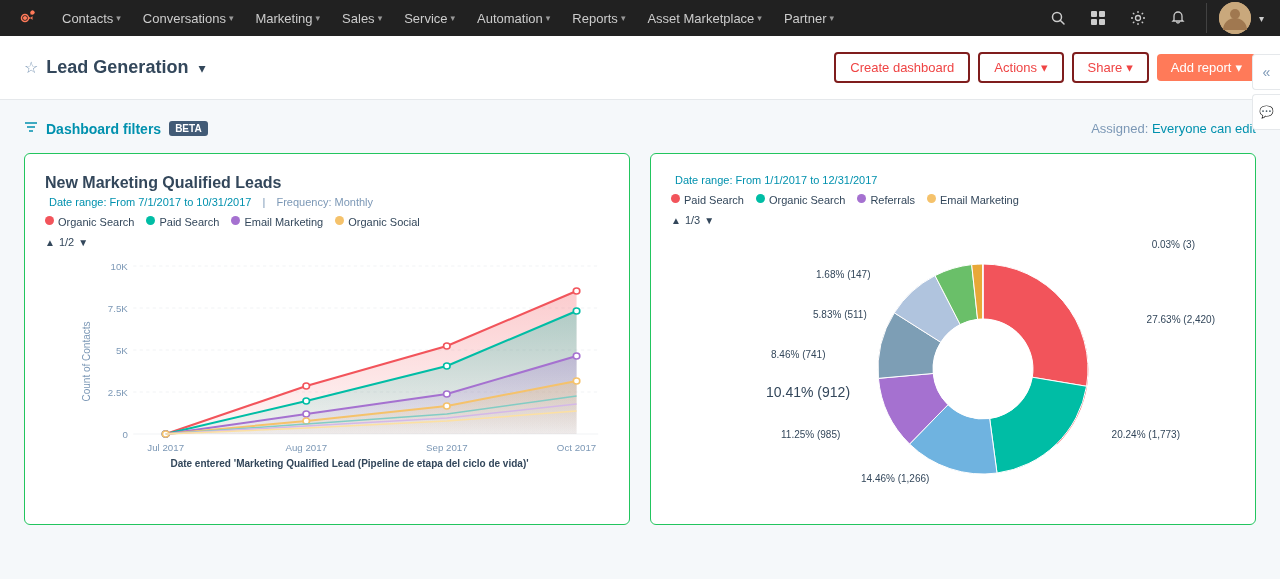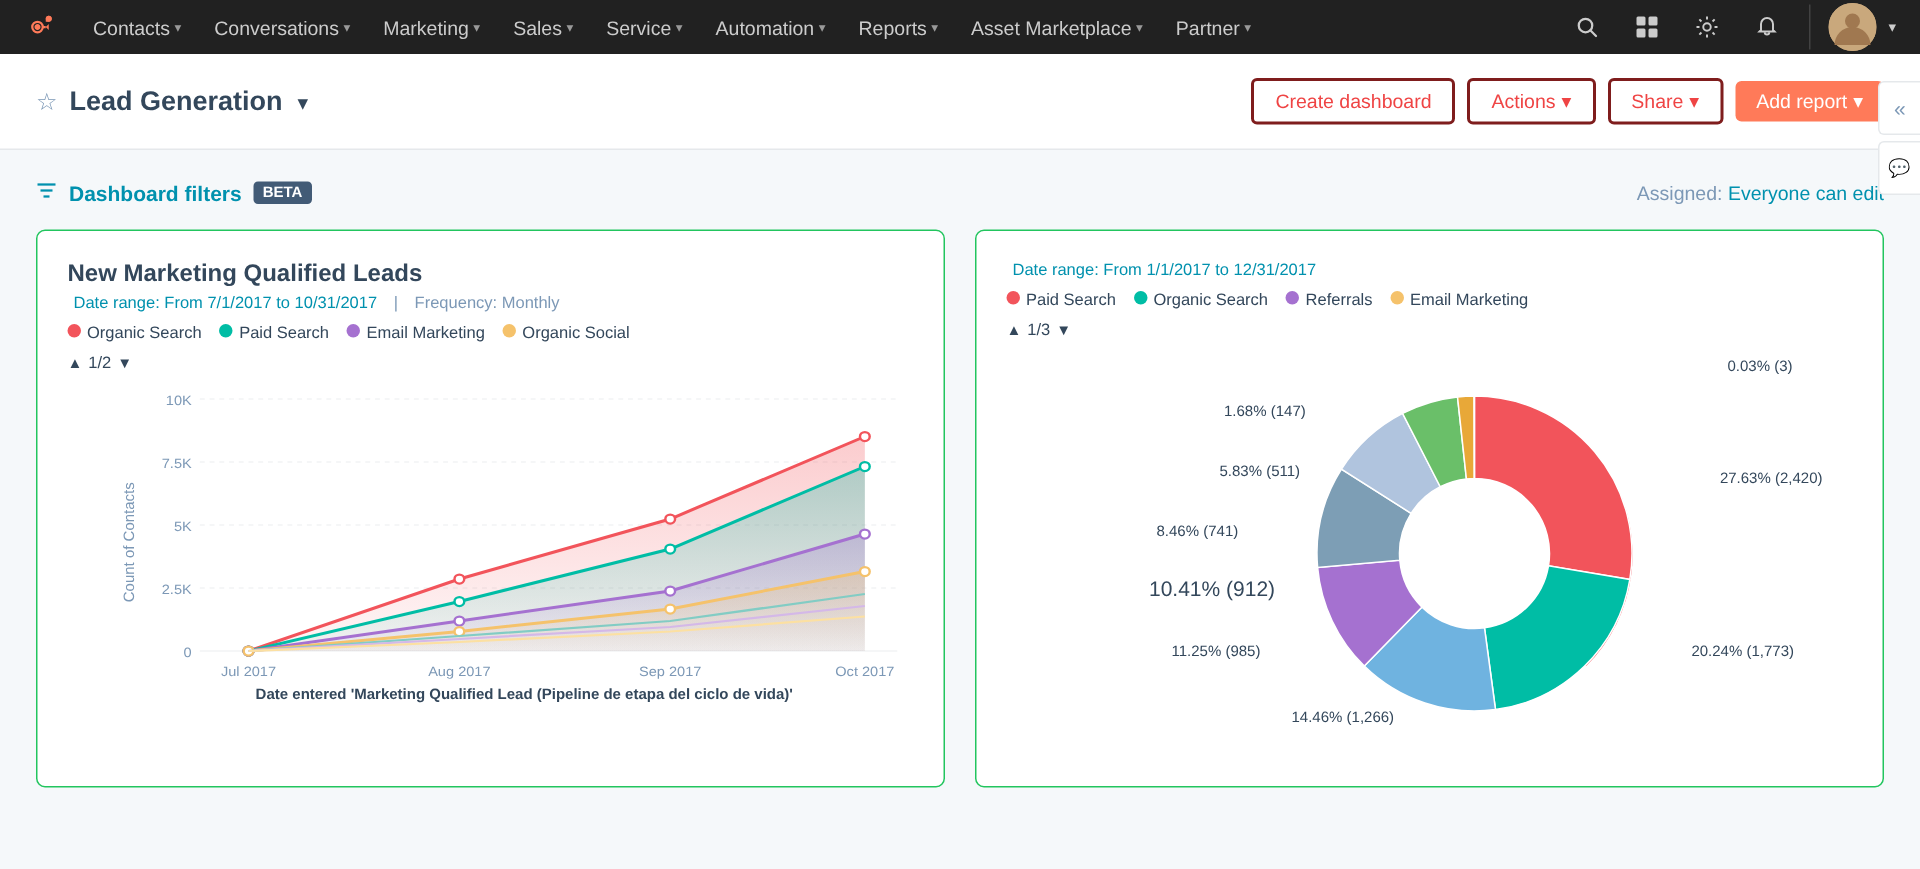--- a/index.html
+++ b/index.html
@@ -569,19 +569,19 @@
           <circle cx="310" cy="135" r="50" fill="white"></circle>
         </svg>
 
         <div style="position:absolute; top:5px; right:40px; font-size:10px; color:#33475b;">0.03% (3)</div>
         <div style="position:absolute; top:35px; left:145px; font-size:10px; color:#33475b;">1.68% (147)</div>
         <div style="position:absolute; top:75px; left:120px; font-size:10px; color:#33475b;margin-left:22px;">5.83% (511)</div>
         <div style="position:absolute; top:115px; left:100px; font-size:10px; color:#33475b;">8.46% (741)</div>
         <div style="position:absolute; top:150px; left:95px; font-size:14px; color:#33475b;">10.41% (912)</div>
         <div style="position:absolute; top:195px; left:110px; font-size:10px; color:#33475b;">11.25% (985)</div>
         <div style="position:absolute; bottom:20px; left:190px; font-size:10px; color:#33475b;">14.46% (1,266)</div>
-        <div style="position:absolute; top:195px; right:39px; font-size:10px; color:#33475b;">20.24% (1,773)</div>
+        <div style="position:absolute; top:195px; right:55px; font-size:10px; color:#33475b;">20.24% (1,773)</div>
         <div style="position:absolute; top:80px; right:20px; font-size:10px; color:#33475b;">27.63% (2,420)</div>
       </div>
     </div>
 
   </div>
 </div>
 
 </body></html>

